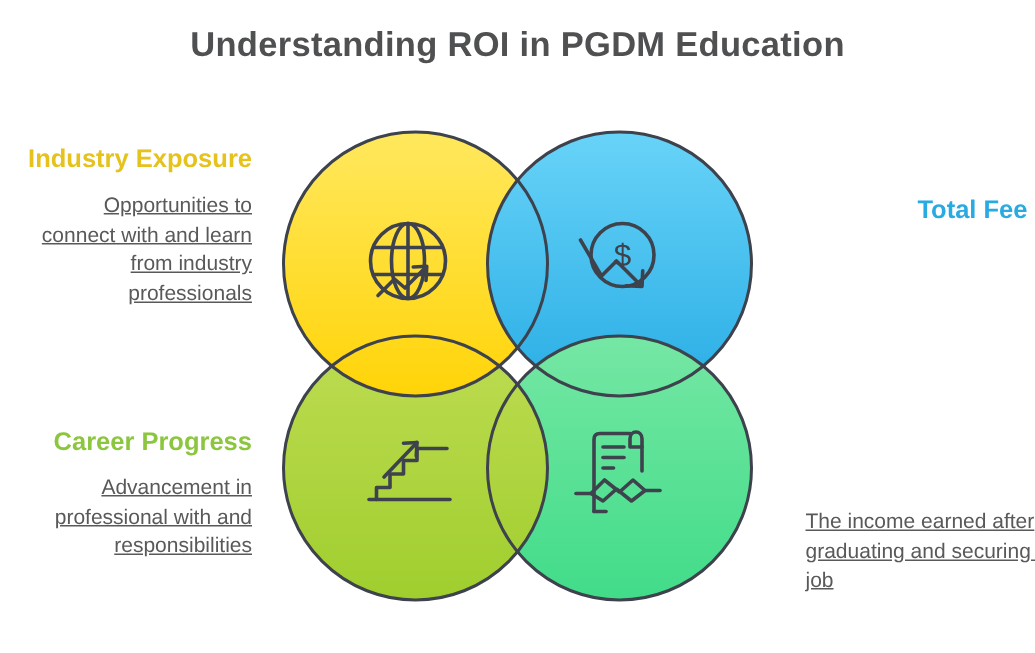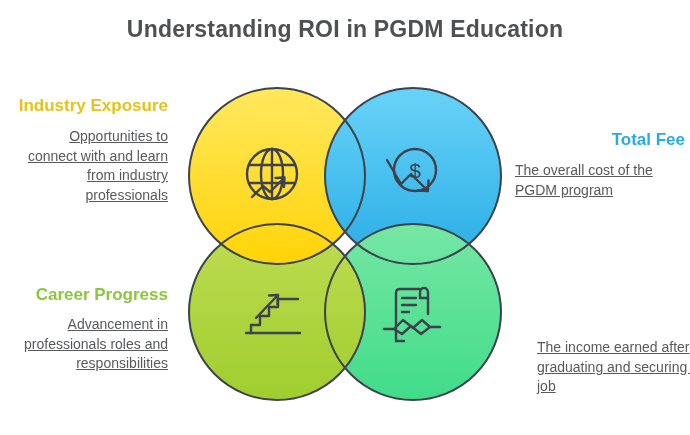--- a/index.html
+++ b/index.html
@@ -104,20 +104,19 @@
       <line x1="384" y1="329" x2="394" y2="329"></line>
       <line x1="430" y1="327" x2="440" y2="327"></line>
       <path d="M 394,329 L 403,320 L 413,328 L 422,320 L 430,327 L 421,334 L 411,326 L 402,334 Z"></path>
     </g>
   </svg>
 
   <div class="q-label left-col lbl-industry">Industry Exposure</div>
   <div class="q-desc left-col desc-industry">Opportunities to connect with and learn from industry professionals</div>
 
   <div class="q-label lbl-fee">Total Fee</div>
-  <div class="q-desc desc-fee">The overall cost of the PGDM program</div>
 
   <div class="q-label left-col lbl-career">Career Progress</div>
-  <div class="q-desc left-col desc-career">Advancement in professionals roles and responsibilities</div>
+  <div class="q-desc left-col desc-career">Advancement in professional with and responsibilities</div>
 
   <div class="q-desc desc-salary">The income earned after graduating and securing a job</div>
 
 </div>
 
 </body></html>

